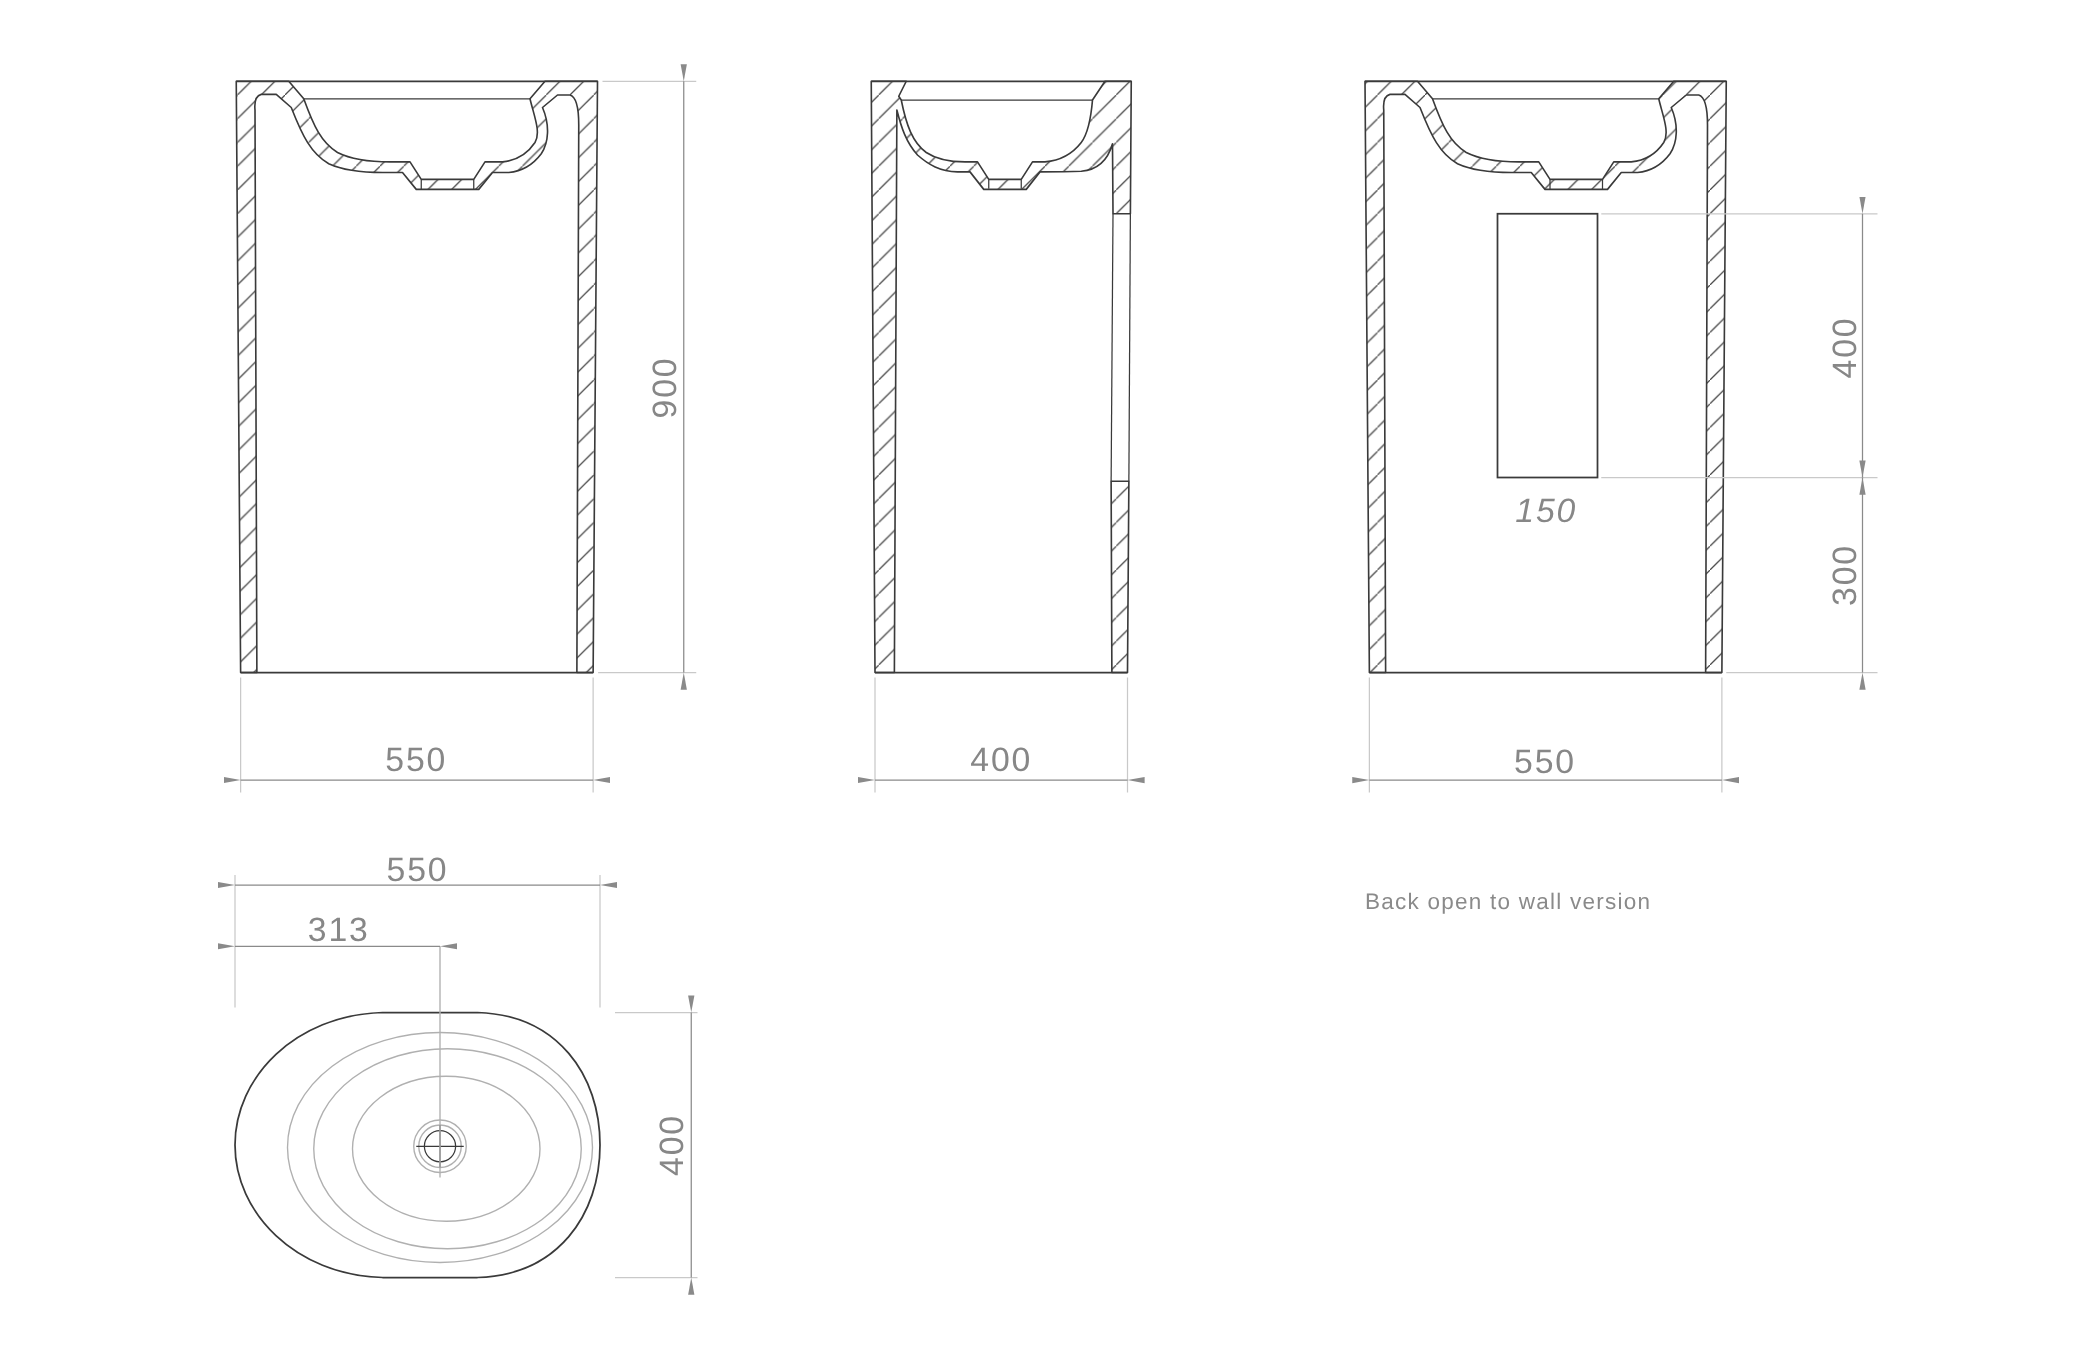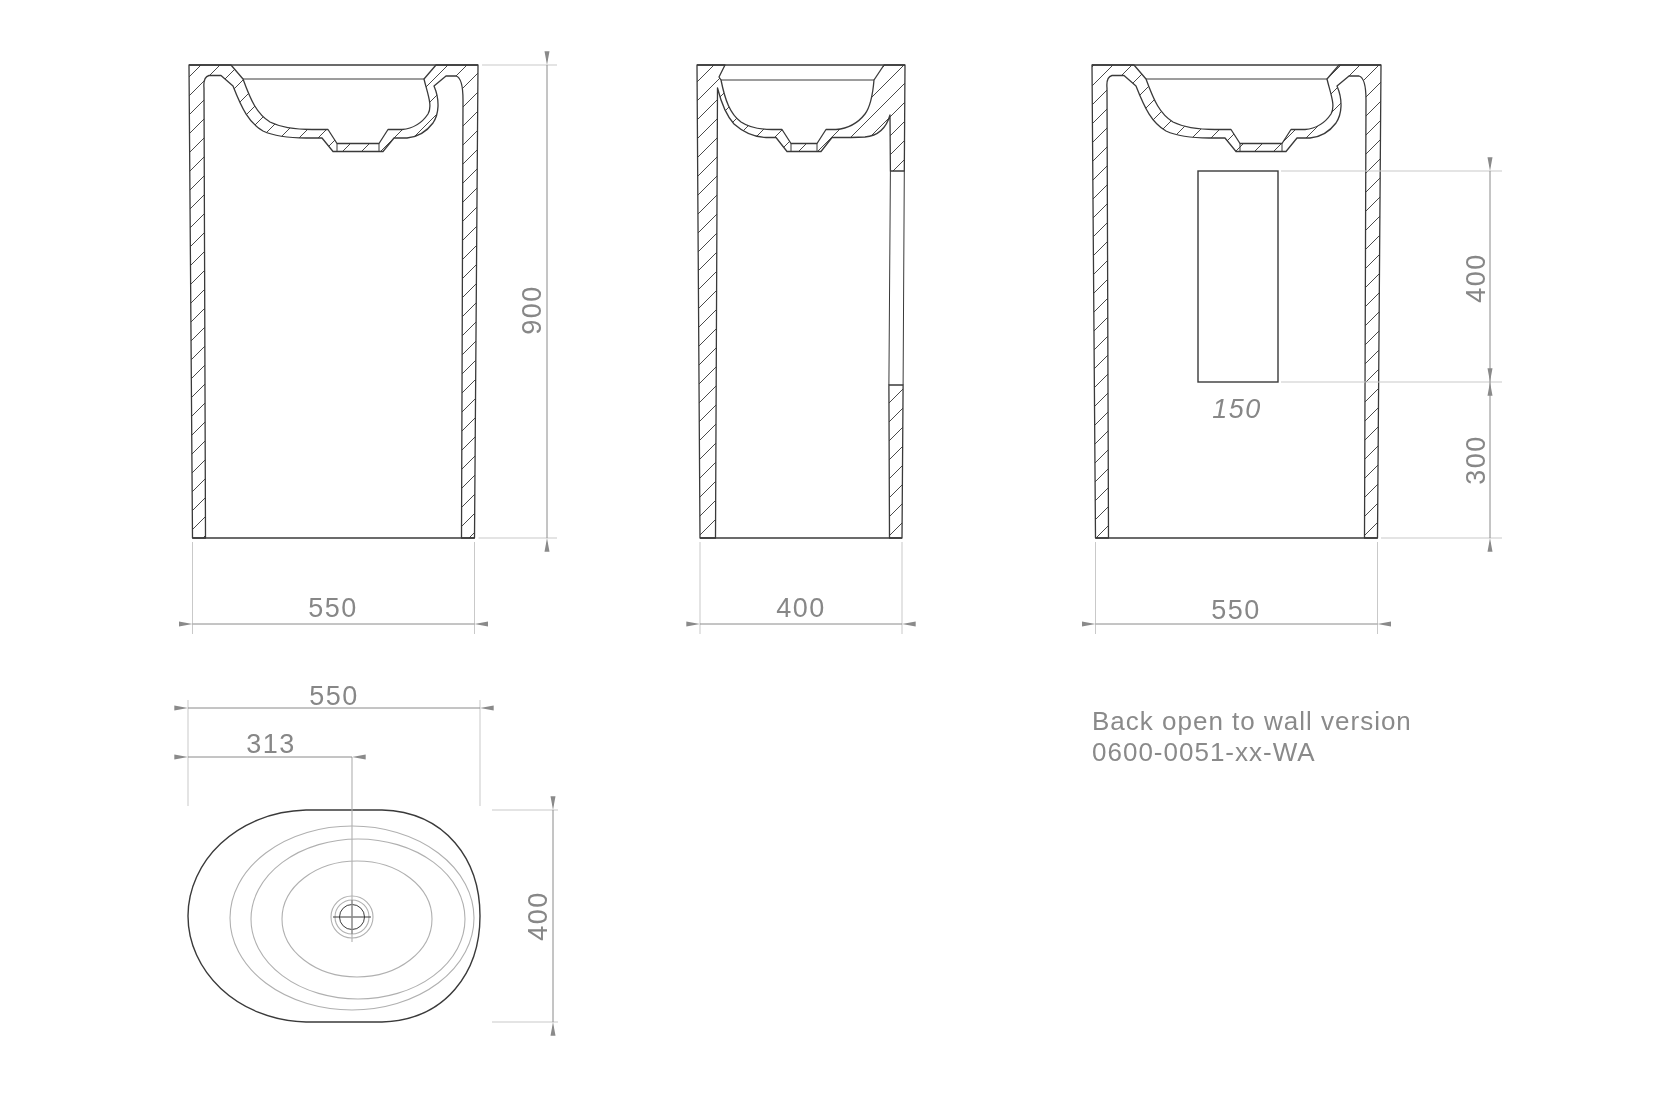--- a/index.html
+++ b/index.html
@@ -2,21 +2,21 @@
 <html><head>
 <meta charset="utf-8">
 <style>
   html,body{margin:0;padding:0;background:#ffffff;}
   #canvas{position:relative;width:1667px;height:1094px;background:#ffffff;overflow:hidden;
           font-family:"Liberation Sans", sans-serif;}
   svg{position:absolute;left:0;top:0;}
   .dim-label{position:absolute;transform:translate(-50%,-50%);color:#878787;font-size:27px;
              letter-spacing:1.5px;white-space:nowrap;}
   .dim-label.rot{transform:translate(-50%,-50%) rotate(-90deg);}
-  .note{position:absolute;color:#8a8a8a;font-size:26px;line-height:31px;letter-spacing:1px;white-space:nowrap;}
+  .note{position:absolute;color:#8a8a8a;font-size:18px;line-height:31px;letter-spacing:1px;white-space:nowrap;}
   .hatched{fill:url(#hatch);stroke:#3a3a3a;stroke-width:1.3;stroke-linejoin:round;}
   .dark{stroke:#3a3a3a;fill:none;stroke-width:1.4;}
   .thin{stroke:#3a3a3a;fill:none;stroke-width:1;}
   .soft{stroke:#b0b0b0;fill:none;stroke-width:1.1;}
   .dim{stroke:#8a8a8a;fill:none;stroke-width:1;}
   .ext{stroke:#c9c9c9;fill:none;stroke-width:1;}
 </style>
 </head>
 <body>
 
@@ -150,16 +150,15 @@
 <span class="dim-label" style="left:1236px;top:610px;">550</span>
 <span class="dim-label" style="left:1237px;top:409px;font-style:italic;">150</span>
 <span class="dim-label rot" style="left:1476px;top:278px;">400</span>
 <span class="dim-label rot" style="left:1476px;top:460px;">300</span>
 <span class="dim-label" style="left:334px;top:696px;">550</span>
 <span class="dim-label" style="left:271px;top:744px;">313</span>
 <span class="dim-label rot" style="left:538px;top:916px;">400</span>
 
 <div class="note" style="left:1092px;top:706px;">
   <div>Back open to wall version</div>
-  <div>0600-0051-xx-WA</div>
 </div>
 
 </div>
 
 </body></html>

